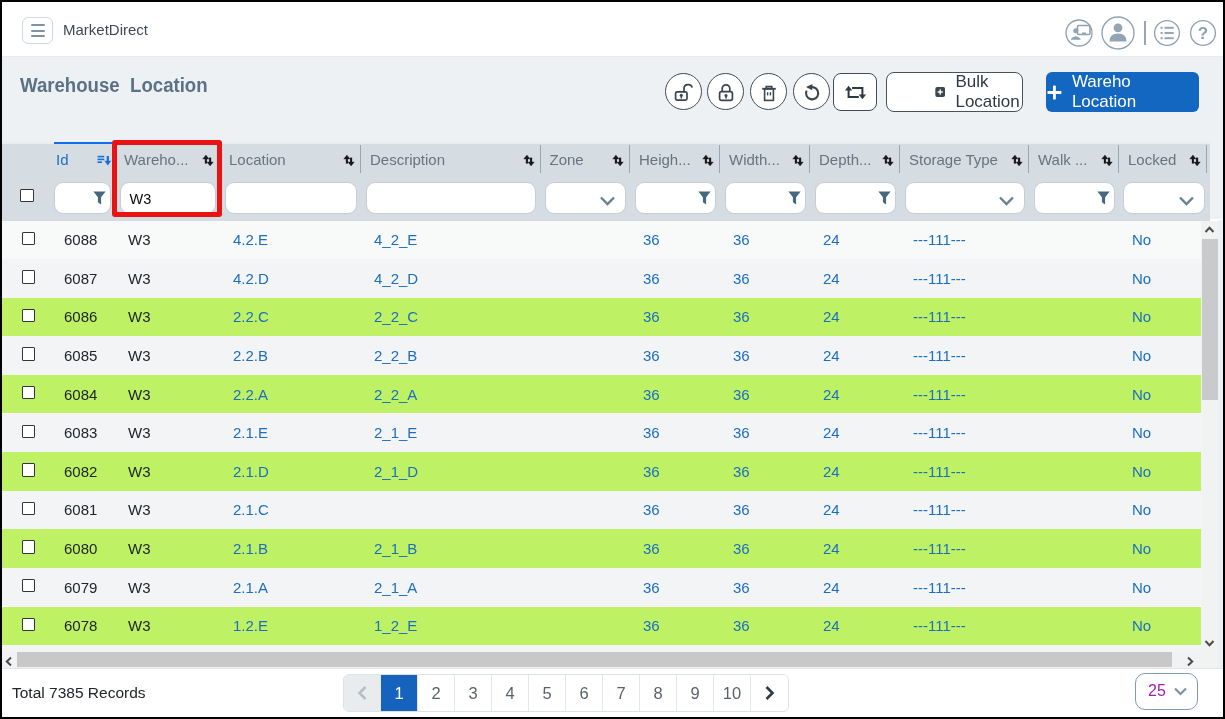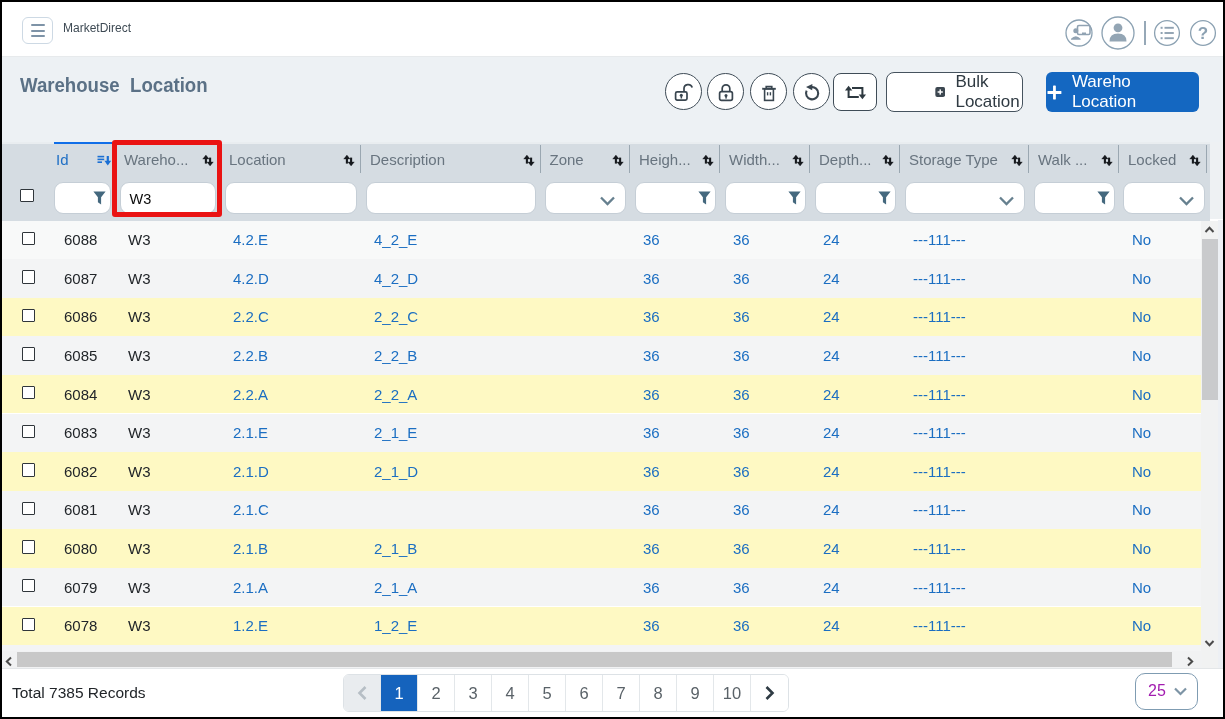--- a/index.html
+++ b/index.html
@@ -3,37 +3,37 @@
 <meta charset="utf-8">
 <style>
 * { margin:0; padding:0; box-sizing:border-box; }
 html,body { width:1225px; height:719px; overflow:hidden; background:#fff; }
 body { font-family:"Liberation Sans", sans-serif; }
 #page { position:absolute; top:0; left:0; width:1225px; height:719px; border:2px solid #000; background:#fff; }
 .abs { position:absolute; }
 #topbar { top:0; left:0; width:1221px; height:55px; background:#fff; border-bottom:1px solid #e7eaec; }
 #burger { top:15px; left:20px; width:31px; height:27px; border:1px solid #cdd9e4; border-radius:6px; background:#fff; }
 #burger span { position:absolute; left:7.5px; width:14.5px; height:2.2px; background:#7e93a7; border-radius:1px; }
-#brand { left:61px; top:19px; font-size:12px; color:#3e4a54; }
+#brand { left:61px; top:19px; font-size:15px; color:#3e4a54; }
 #headarea { top:55px; left:0; width:1221px; height:85px; background:#edf1f4; }
 #title { left:18px; top:72px; font-size:19.5px; font-weight:bold; color:#5b7186; transform:scaleX(0.955); transform-origin:0 0; }
 .toolcirc { top:71px; width:37px; height:37px; border-radius:50%; border:1.4px solid #3f4c57; background:#fff; display:flex; align-items:center; justify-content:center; }
 .toolcirc svg { margin-top:3px; }
 #btn-repeat { top:71px; left:831px; width:44px; height:38px; border:1.4px solid #3f4c57; border-radius:8px; background:#fff; display:flex; align-items:center; justify-content:center; }
 #btn-bulk { top:70px; left:884px; width:137px; height:40px; border:1.5px solid #46535e; border-radius:8px; background:#fff; display:flex; align-items:center; justify-content:center; gap:10px; font-size:17px; color:#2f3a42;padding-left:48px; }
 #btn-create { top:70px; left:1044px; width:153px; height:40px; border-radius:6px; background:#1467c1; display:flex; align-items:center; justify-content:center; gap:9px; font-size:17px; color:#fff; }
 #thead { top:140px; left:0; width:1208px; height:37px; background:#d5dce2; }
 #fltrow { top:177px; left:0; width:1208px; height:41.5px; background:#d5dce2; }
 #rightgap { top:140px; left:1208px; width:13px; height:77px; background:#eef1f3; }
 .hcell { position:absolute; top:-2px; height:39px; }
 .htext { position:absolute; top:11px; font-size:15px; color:#68747f; white-space:nowrap; }
 .hsep { position:absolute; top:5px; height:28px; width:1px; background:#9aa7b1; }
 .finput { position:absolute; top:3px; height:32px; background:#fff; border:1px solid #c5ced6; border-radius:9px; }
 #redbox { top:138px; left:110px; width:110px; height:77px; border:5.5px solid #ea1313; border-radius:3px; }
-.row { position:absolute; left:0; width:1200px; height:38.6px; background:#fef9c3; }
+.row { position:absolute; left:0; width:1200px; height:38.6px; background:#bef264; }
 .row.alt { background:#f3f4f5; }
 .row.first { background:#f8f9f9; }
 .cell { position:absolute; top:0; height:38.6px; display:flex; align-items:center; font-size:15px; color:#212529; }
 .cell.link { color:#1b6ec2; }
 .cb { position:absolute; left:19.5px; top:11px; width:13.5px; height:13.5px; border:1.7px solid #30363b; border-radius:1px; background:#fff; }
 #vsb { top:218.5px; left:1198.5px; width:17.5px; height:447.5px; background:#f1f2f2; }
 #vthumb { position:absolute; top:18.5px; left:1.5px; width:16px; height:161px; background:#c9cacc; }
 #hsb { top:649px; left:0; width:1200px; height:17px; background:#f1f2f3; }
 #hthumb { position:absolute; top:1px; left:15px; width:1155px; height:15px; background:#c8c8c8; }
 #footer { top:666px; left:0; width:1221px; height:49px; background:#fff; border-top:1px solid #e3e6e8; }

